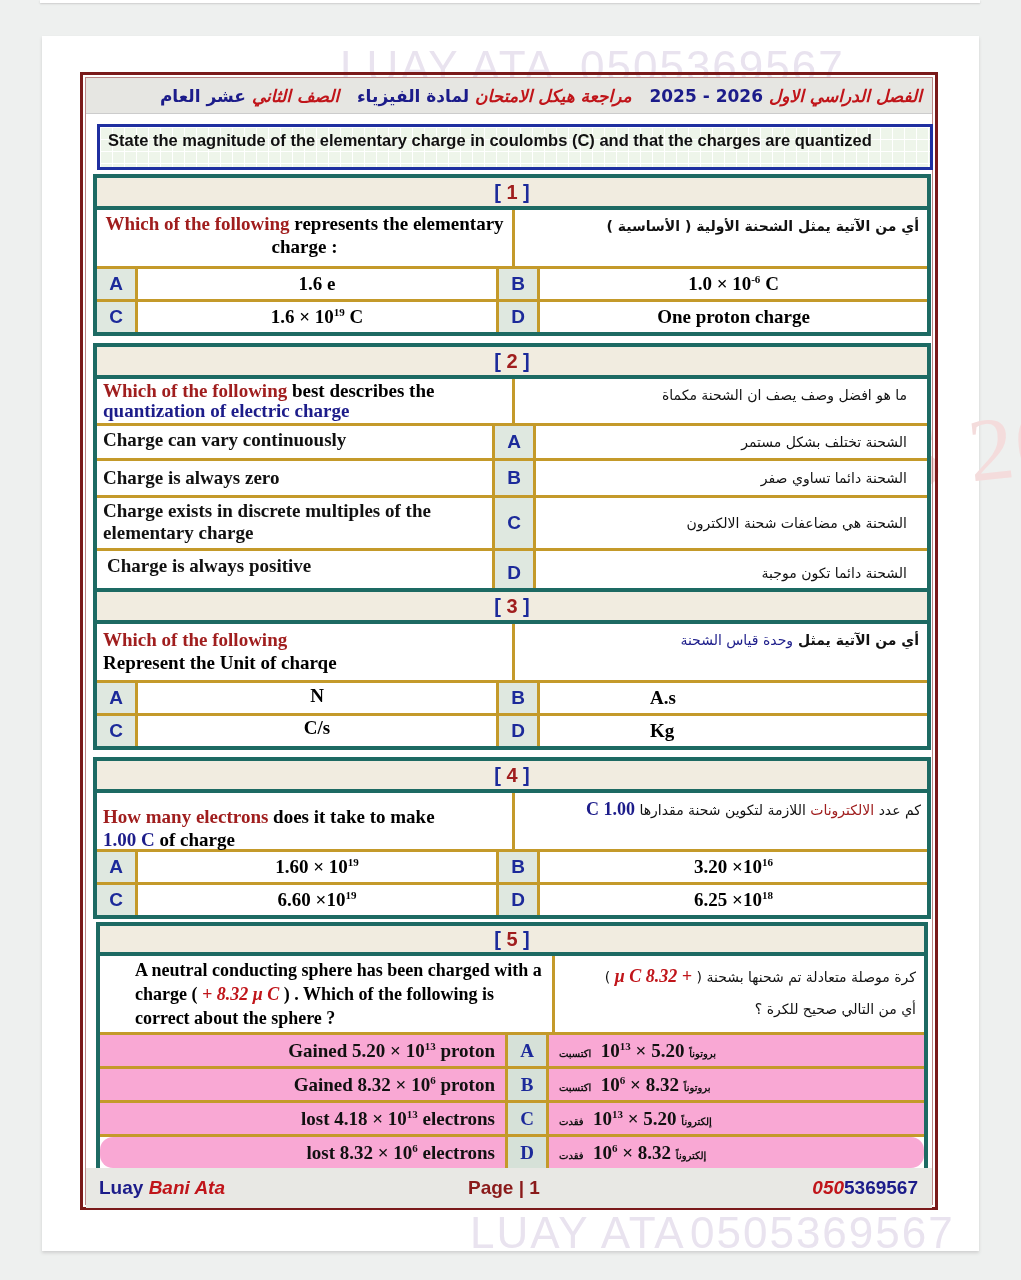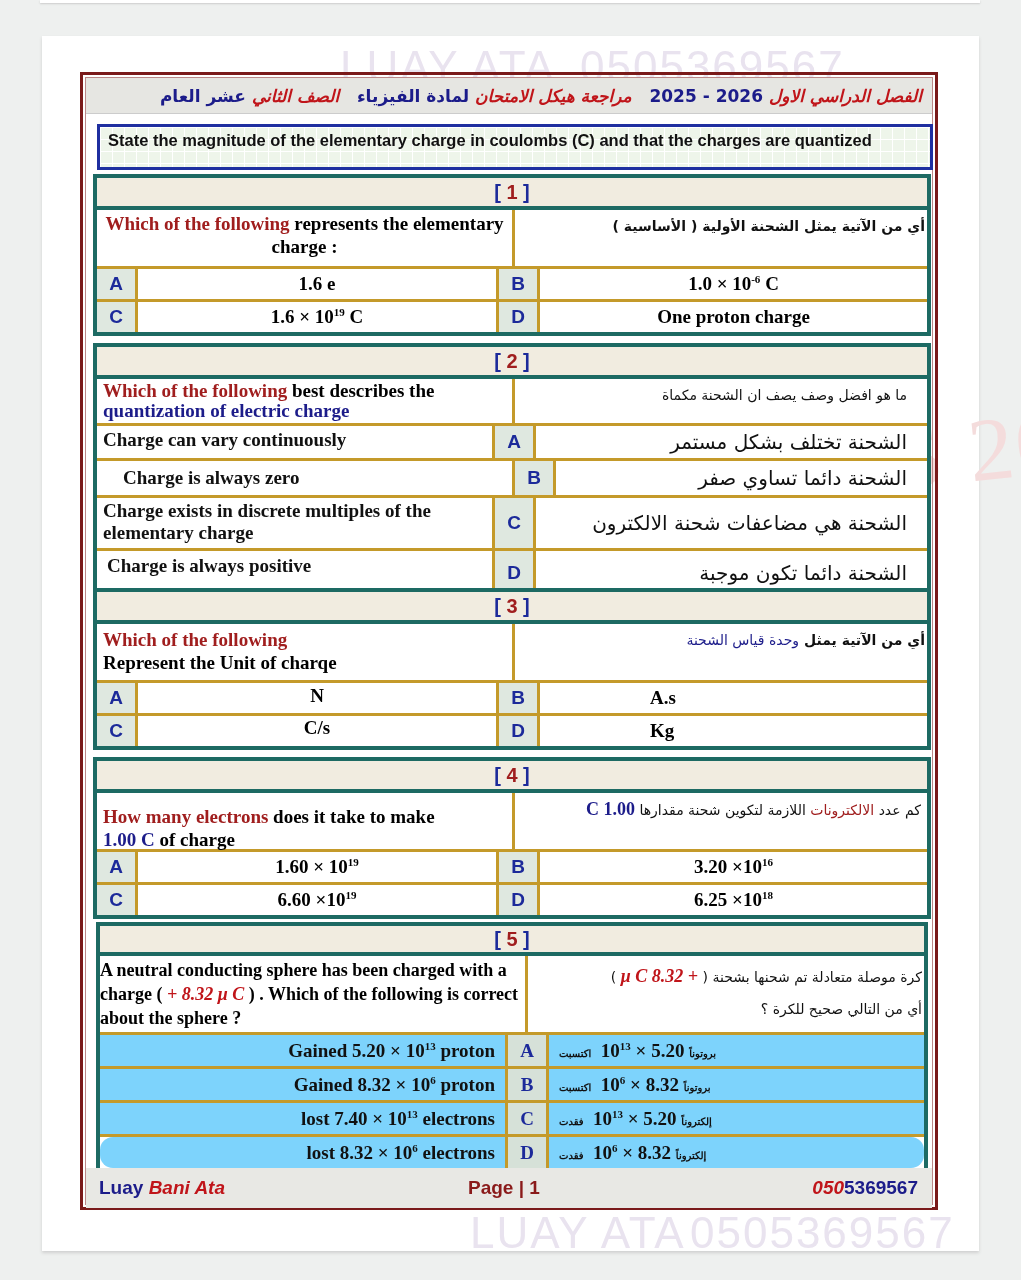--- a/index.html
+++ b/index.html
@@ -41,35 +41,35 @@
     border:4px solid #1d6a63; background:#fff;
   }
   .qnum {
     height:28px; background:#f1ece0; border-bottom:4px solid #1d6a63; text-align:center;
     font-family:"Liberation Sans", sans-serif; font-weight:bold; font-size:20px; line-height:28px;
   }
   .qnum .br { color:#1c2a9a; }
   .qnum .n { color:#a01e1e; }
   .stem { display:flex; border-bottom:3px solid #c49a2a; }
   .stem .en { width:418px; border-right:3px solid #c49a2a; padding:2px 6px; box-sizing:border-box; font-weight:bold; font-size:19px; line-height:23px; }
-  .stem .ar { flex:1; direction:rtl; text-align:right; padding:4px 2px; font-family:"DejaVu Sans", sans-serif; font-weight:bold; font-size:14px; line-height:24px; color:#111; }
+  .stem .ar { flex:1; direction:rtl; text-align:right; padding:4px 8px; font-family:"DejaVu Sans", sans-serif; font-weight:bold; font-size:14px; line-height:24px; color:#111; }
   .row { display:flex; border-bottom:3px solid #c49a2a; height:30px; }
   .row:last-child { border-bottom:none; }
   .let { width:38px; background:#dfe8e0; color:#1c2a9a; font-family:"Liberation Sans", sans-serif; font-weight:bold; font-size:19px; text-align:center; line-height:30px; border-right:3px solid #c49a2a; }
   .opt { flex:1; text-align:center; font-weight:bold; font-size:19px; line-height:30px; color:#000000; }
   .optA { width:358px; flex:none; border-right:3px solid #c49a2a; }
   .let2 { width:38px; background:#dfe8e0; color:#1c2a9a; font-family:"Liberation Sans", sans-serif; font-weight:bold; font-size:19px; text-align:center; line-height:30px; border-right:3px solid #c49a2a; }
   
   .r2 { display:flex; border-bottom:3px solid #c49a2a; }
   .r2:last-child { border-bottom:none; }
   .r2 .en { width:398px; flex:none; border-right:3px solid #c49a2a; padding:2px 6px; box-sizing:border-box; font-weight:bold; font-size:19px; line-height:23px; color:#111; }
   .r2 .l { width:38px; flex:none; background:#dfe8e0; color:#1c2a9a; font-family:"Liberation Sans", sans-serif; font-weight:bold; font-size:19px; text-align:center; border-right:3px solid #c49a2a; display:flex; align-items:center; justify-content:center; }
-  .r2 .ar { flex:1; direction:rtl; text-align:right; padding:0 20px; font-family:"DejaVu Sans", sans-serif; font-size:20px; color:#111; display:flex; align-items:center; }
+  .r2 .ar { flex:1; direction:rtl; text-align:right; padding:0 20px; font-family:"DejaVu Sans", sans-serif; font-size:14px; color:#111; display:flex; align-items:center; }
   
-  .r5 { display:flex; border-bottom:3px solid #c49a2a; height:31px; background:#7dd3fc; }
+  .r5 { display:flex; border-bottom:3px solid #c49a2a; height:31px; background:#f9a8d4; }
   .r5:last-child { border-bottom:none;border-radius:13px; }
   .r5 .en { width:408px; flex:none; text-align:right; padding-right:10px; box-sizing:border-box; font-weight:bold; font-size:19px; line-height:31px; color:#111; border-right:3px solid #c49a2a; }
   .r5 .l { width:38px; flex:none; background:#d6e1d8; color:#1c2a9a; font-weight:bold; font-size:19px; text-align:center; line-height:31px; border-right:3px solid #c49a2a; }
   .r5 .ar { flex:1; text-align:left; padding-left:10px; font-weight:bold; font-size:19px; line-height:31px; color:#111; }
   .r5 .ar .arw { font-family:Liberation Serif, serif; font-size:10px; }
   sup { font-size:11px; vertical-align:7px; line-height:0; }
   .footer {
     position:absolute; left:86px; top:1168px; width:846px; height:40px; background:#e8e8e4;
     font-family:"Liberation Sans", sans-serif; font-weight:bold; font-size:19px; line-height:40px;
   }
@@ -135,21 +135,21 @@
       <span class="blue">quantization of electric charge</span>
     </div>
     <div class="ar" style="font-weight:normal;padding-right:20px;">ما هو افضل وصف  يصف ان الشحنة مكماة</div>
   </div>
   <div class="r2" style="height:32px;">
     <div class="en">Charge can vary continuously</div>
     <div class="l">A</div>
     <div class="ar">الشحنة تختلف بشكل مستمر</div>
   </div>
   <div class="r2" style="height:34px;">
-    <div class="en" style="line-height:30px;margin-left:20px;">Charge is always zero</div>
+    <div class="en" style="line-height:30px;">Charge is always zero</div>
     <div class="l">B</div>
     <div class="ar">الشحنة دائما تساوي صفر</div>
   </div>
   <div class="r2" style="height:50px;">
     <div class="en" style="line-height:22px;">Charge exists in discrete multiples of the elementary charge</div>
     <div class="l">C</div>
     <div class="ar">الشحنة هي مضاعفات شحنة الالكترون</div>
   </div>
   <div class="r2" style="height:44px;">
     <div class="en" style="line-height:26px;padding-left:10px;">Charge is always positive</div>
@@ -208,41 +208,41 @@
     <div class="let">C</div>
     <div class="opt optA"><span>6.60 ×10</span><sup>19</sup></div>
     <div class="let2">D</div>
     <div class="opt"><span>6.25 ×10</span><sup>18</sup></div>
   </div>
 </div>
 
 <div class="q" style="top:922px;left:96px;width:832px;">
   <div class="qnum" style="height:26px;line-height:26px;"><span class="br">[ </span><span class="n">5</span><span class="br"> ]</span></div>
   <div class="stem" style="height:76px;">
-    <div class="en" style="width:428px;font-size:18px;line-height:24px;padding:2px 0;">
+    <div class="en" style="width:428px;font-size:18px;line-height:24px;padding:2px 8px;margin-left:27px;">
       <span>A neutral conducting sphere has been charged with a charge ( </span><span class="red">+ 8.32 μ C</span><span> )  . Which of the following is correct about the sphere ?</span>
     </div>
     <div class="ar" style="font-weight:normal;line-height:32px;">
       <span>كرة موصلة متعادلة تم شحنها بشحنة</span>
       ( <span class="red" style="font-family:'Liberation Serif',serif;font-weight:bold;font-size:18px;">+ 8.32 μ C</span> )<br>
       <span>أي من التالي صحيح للكرة ؟</span>
     </div>
   </div>
   <div class="r5">
     <div class="en"><span>Gained 5.20 × 10</span><sup>13</sup><span> proton</span></div>
     <div class="l">A</div>
     <div class="ar"><span class="arw">بروتوناً</span> <span>5.20 × 10</span><sup>13</sup>&nbsp; <span class="arw">اكتسبت</span></div>
   </div>
   <div class="r5">
     <div class="en"><span>Gained 8.32 × 10</span><sup>6</sup><span> proton</span></div>
     <div class="l">B</div>
     <div class="ar"><span class="arw">بروتوناً</span> <span>8.32 × 10</span><sup>6</sup>&nbsp; <span class="arw">اكتسبت</span></div>
   </div>
   <div class="r5">
-    <div class="en"><span>lost 7.40 × 10</span><sup>13</sup><span> electrons</span></div>
+    <div class="en"><span>lost 4.18 × 10</span><sup>13</sup><span> electrons</span></div>
     <div class="l">C</div>
     <div class="ar"><span class="arw">إلكتروناً</span> <span>5.20 × 10</span><sup>13</sup>&nbsp; <span class="arw">فقدت</span></div>
   </div>
   <div class="r5">
     <div class="en"><span>lost 8.32 × 10</span><sup>6</sup><span> electrons</span></div>
     <div class="l">D</div>
     <div class="ar"><span class="arw">إلكتروناً</span> <span>8.32 × 10</span><sup>6</sup>&nbsp; <span class="arw">فقدت</span></div>
   </div>
 </div>
 

